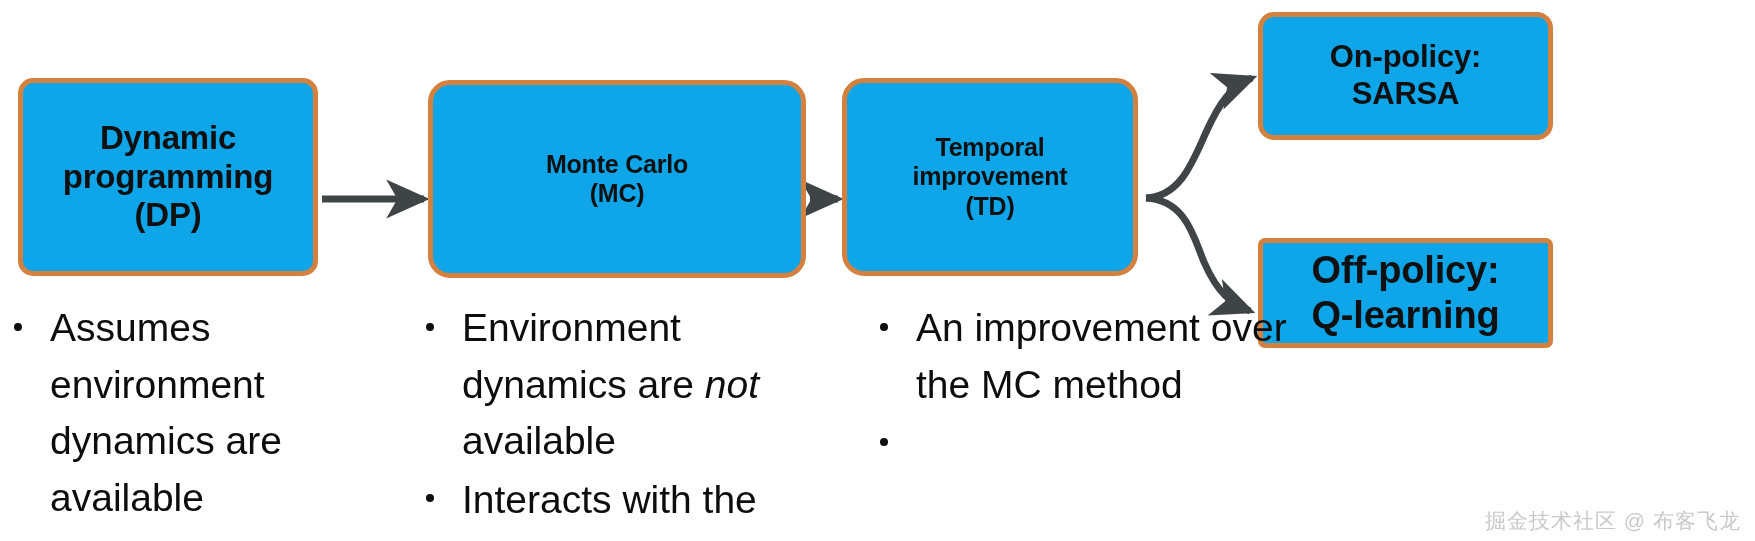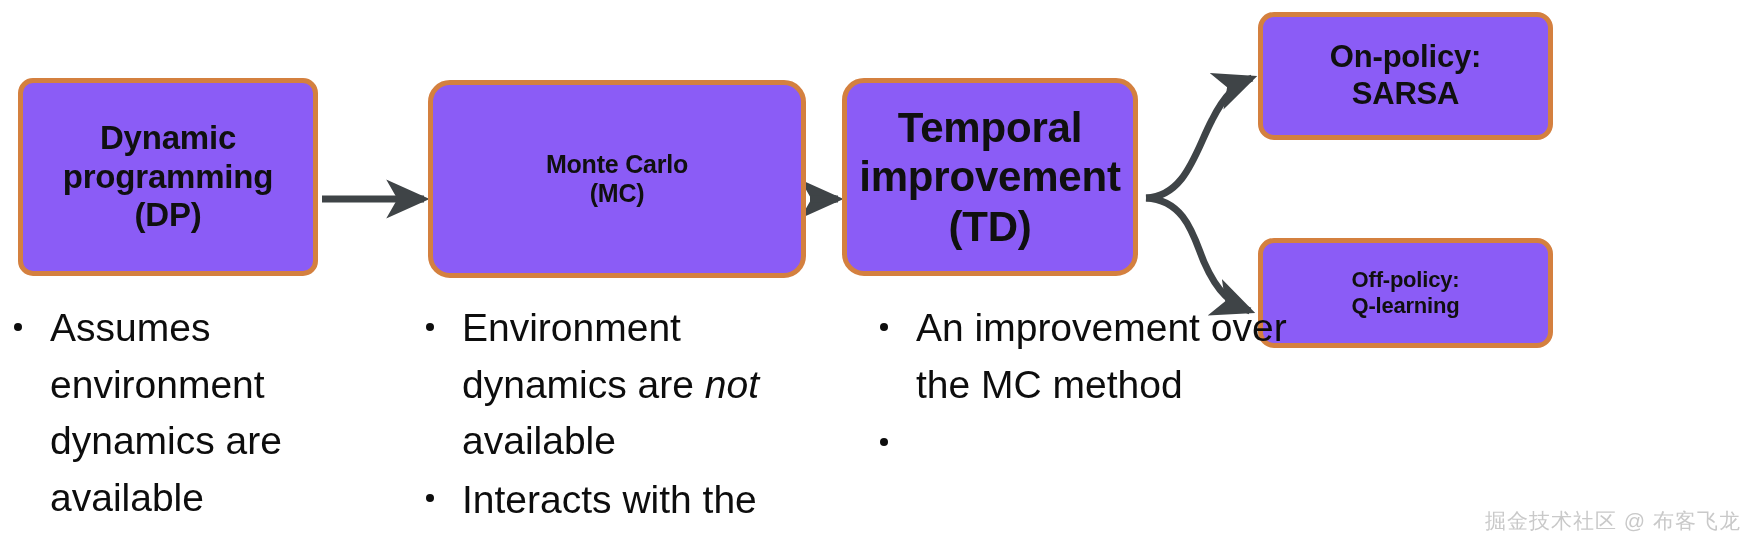--- a/index.html
+++ b/index.html
@@ -15,39 +15,39 @@
     width: 1755px;
     height: 541px;
     background: #ffffff;
     overflow: hidden;
   }
 
   
   .node {
     position: absolute;
     box-sizing: border-box;
-    background: #8b5cf6;
+    background: #0ea5e9;
     border: 5px solid #D4803F;
     border-radius: 22px;
     display: flex;
     align-items: center;
     justify-content: center;
     text-align: center;
     font-weight: bold;
     color: #101010;
     line-height: 1.18;
     letter-spacing: -0.2px;
   }
   .node .node-text { display: block; padding: 0 6px; }
 
   #node-dp   { left: 18px;   top: 78px;  width: 300px; height: 198px; font-size: 33px; border-radius: 15px; }
   #node-mc   { left: 428px;  top: 80px;  width: 378px; height: 198px; font-size: 25px; }
-  #node-td   { left: 842px;  top: 78px;  width: 296px; height: 198px; font-size: 42px; }
+  #node-td   { left: 842px;  top: 78px;  width: 296px; height: 198px; font-size: 25px; }
   #node-on   { left: 1258px; top: 12px;  width: 295px; height: 128px; font-size: 31px; border-radius: 16px; }
-  #node-off  { left: 1258px; top: 238px; width: 295px; height: 110px; font-size: 22px; border-radius: 16px; }
+  #node-off  { left: 1258px; top: 238px; width: 295px; height: 110px; font-size: 38px; border-radius: 7px; }
 
   
   #arrows {
     position: absolute;
     left: 0; top: 0;
     width: 1755px;
     height: 541px;
     pointer-events: none;
   }
 

